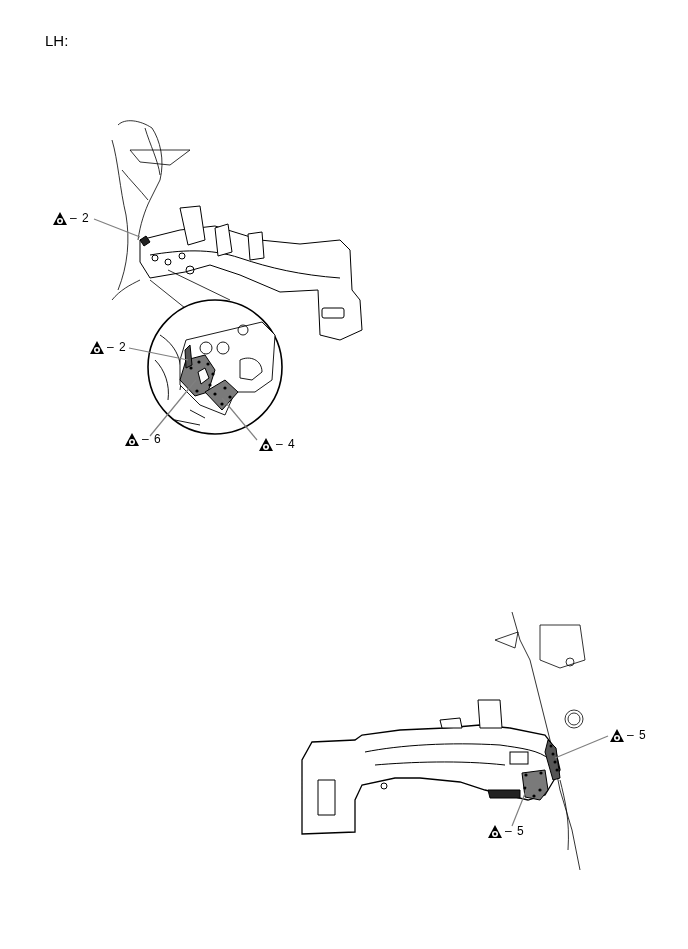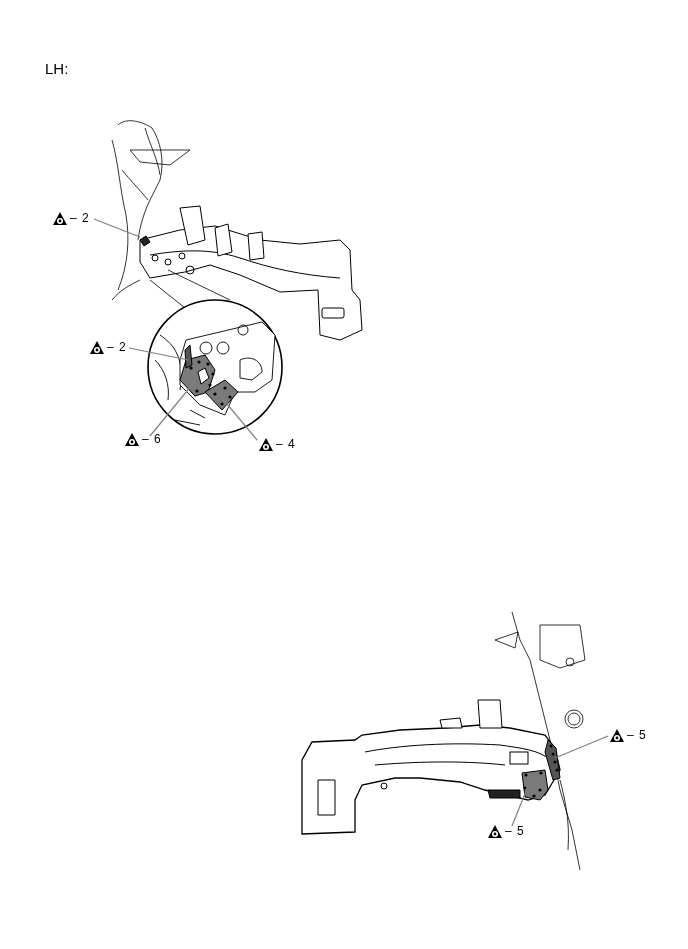--- a/index.html
+++ b/index.html
@@ -1,18 +1,18 @@
 <!DOCTYPE html>
 <html><head>
 <meta charset="utf-8">
 <style>
   html, body { margin:0; padding:0; background:#ffffff; }
   body { width:688px; height:949px; position:relative; overflow:hidden;
          font-family:"Liberation Sans", sans-serif; color:#000; }
-  .heading { position:absolute; left:45px; top:60px; font-size:15px;text-align:right; }
+  .heading { position:absolute; left:45px; top:32px; font-size:15px;text-align:right; }
   svg.fig { position:absolute; left:0; top:0; }
   .callout { position:absolute; display:flex; align-items:center; gap:3px; font-size:12px; }
   .callout svg { display:block; }
   .callout .num { letter-spacing:1px; }
 </style>
 </head>
 <body>
 
 <div class="heading">LH:</div>
 

